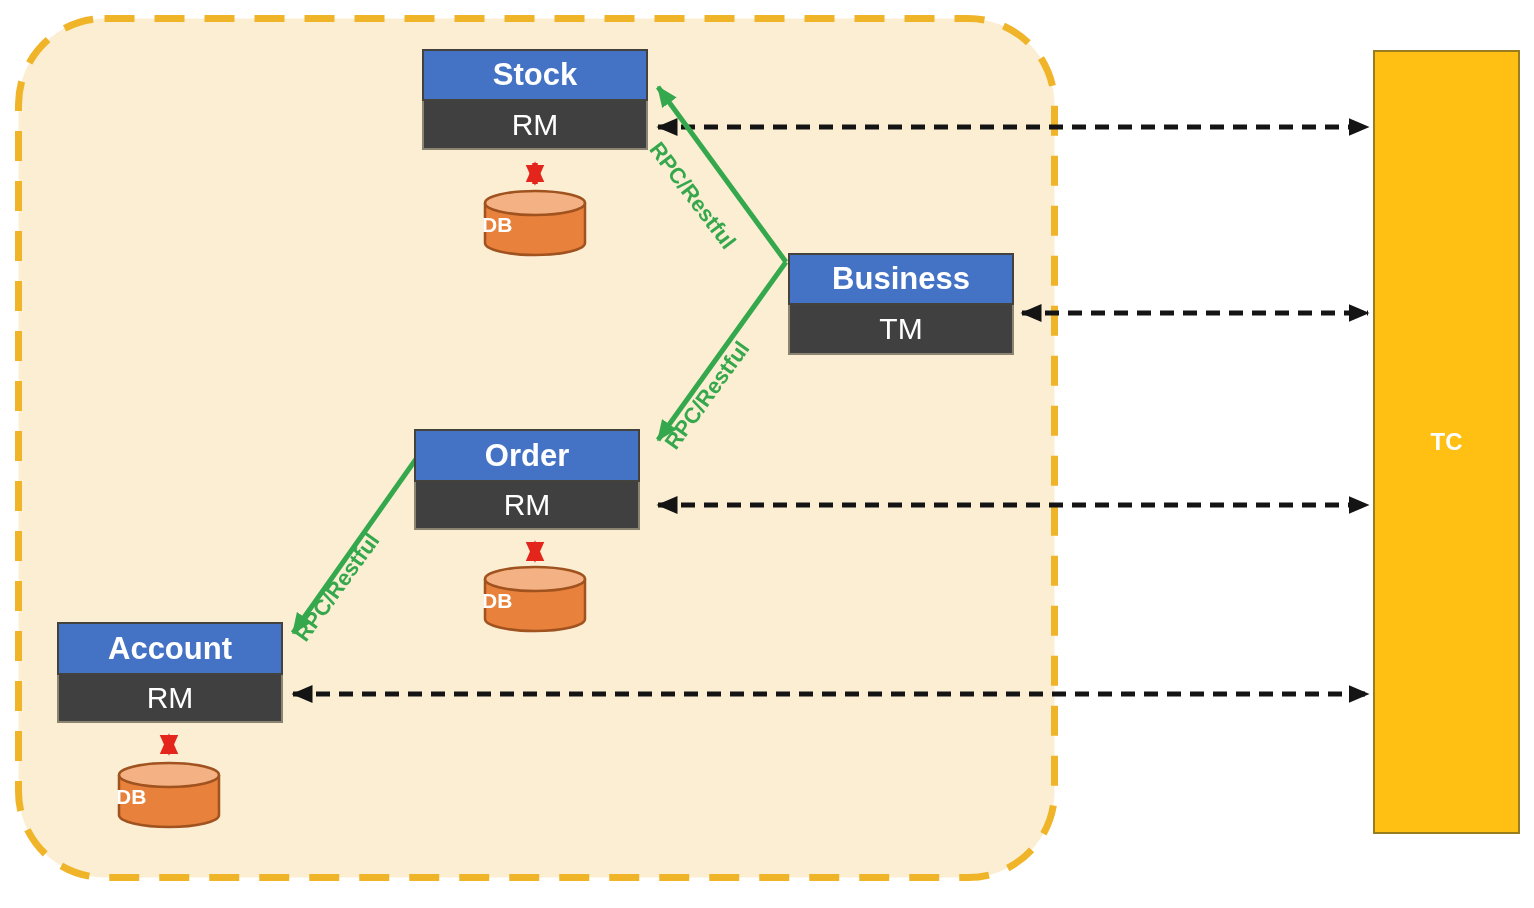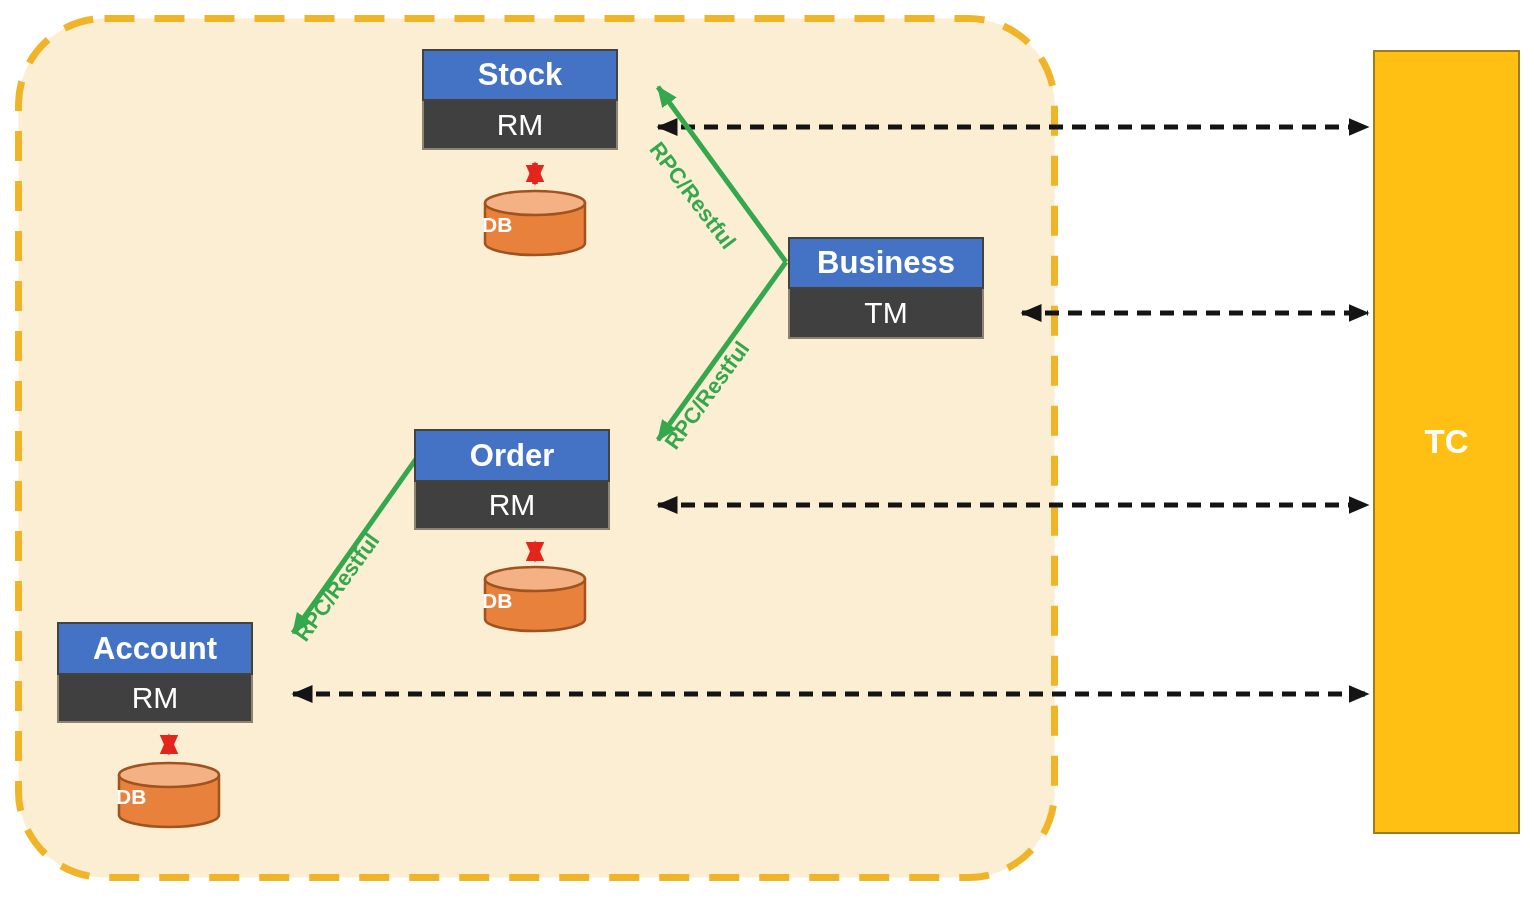--- a/index.html
+++ b/index.html
@@ -5,41 +5,41 @@
   html,body{margin:0;padding:0;background:#ffffff;}
   #canvas{
     position:relative;
     width:1534px;height:908px;
     background:#ffffff;
     font-family:"Liberation Sans","DejaVu Sans",sans-serif;
     overflow:hidden;
   }
   #arrow-layer{position:absolute;left:0;top:0;z-index:1;}
   .node{position:absolute;z-index:2;}
-  .svc{width:196px;}
+  .svc{width:226px;}
   .svc .hdr{
     height:52px;background:#4472C4;border:2px solid #44423c;
     display:flex;align-items:center;justify-content:center;
     color:#ffffff;font-size:31px;font-weight:700;box-sizing:border-box;
   }
   .svc .mgr{
     height:49px;background:#404040;border:2px solid #8b8470;border-top:none;
     display:flex;align-items:center;justify-content:center;
     color:#ffffff;font-size:30px;font-weight:400;box-sizing:border-box;
   }
   .db{width:106px;height:68px;}
   .db .db-label{
     position:absolute;left:0;top:24px;width:106px;
     color:#ffffff;font-size:21px;font-weight:700;
   }
   #tc-box{
     left:1373px;top:50px;width:147px;height:784px;
     background:#FFC013;border:2.5px solid #9a7d1f;box-sizing:border-box;
     display:flex;align-items:center;justify-content:center;
-    color:#ffffff;font-size:33px;font-weight:700;
+    color:#ffffff;font-size:24px;font-weight:700;
   }
   #dt-title{
     left:56px;top:73px;
     color:#F2B13C;font-size:30px;font-weight:700;z-index:2;white-space:nowrap;
   }
   .rpc-label{
     position:absolute;z-index:2;color:#35A84D;font-size:22px;font-weight:700;
     white-space:nowrap;transform-origin:left center;
   }
   #rpc-1{left:654px;top:132px;transform:rotate(53deg);}
@@ -87,21 +87,21 @@
   </div>
   <div class="node db" style="left:482px;top:189px;">
     <svg width="106" height="68" viewBox="0 0 106 68">
       <path d="M3,14 v40 a50,12 0 0 0 100,0 v-40" fill="#E8813B" stroke="#A0521F" stroke-width="2.5"></path>
       <ellipse cx="53" cy="14" rx="50" ry="12" fill="#F4B183" stroke="#A0521F" stroke-width="2.5"></ellipse>
     </svg>
     <div class="db-label">DB</div>
   </div>
 
   <div class="node svc" style="left:788px;top:237px;">
-    <div class="hdr" style="height:52px;">Business</div>
+    <div class="hdr" style="height:52px;margin-top:16px;">Business</div>
     <div class="mgr" style="height:50px;">TM</div>
   </div>
 
   <div class="node svc" style="left:414px;top:429px;">
     <div class="hdr" style="height:53px;">Order</div>
     <div class="mgr" style="height:48px;">RM</div>
   </div>
   <div class="node db" style="left:482px;top:565px;">
     <svg width="106" height="68" viewBox="0 0 106 68">
       <path d="M3,14 v40 a50,12 0 0 0 100,0 v-40" fill="#E8813B" stroke="#A0521F" stroke-width="2.5"></path>

